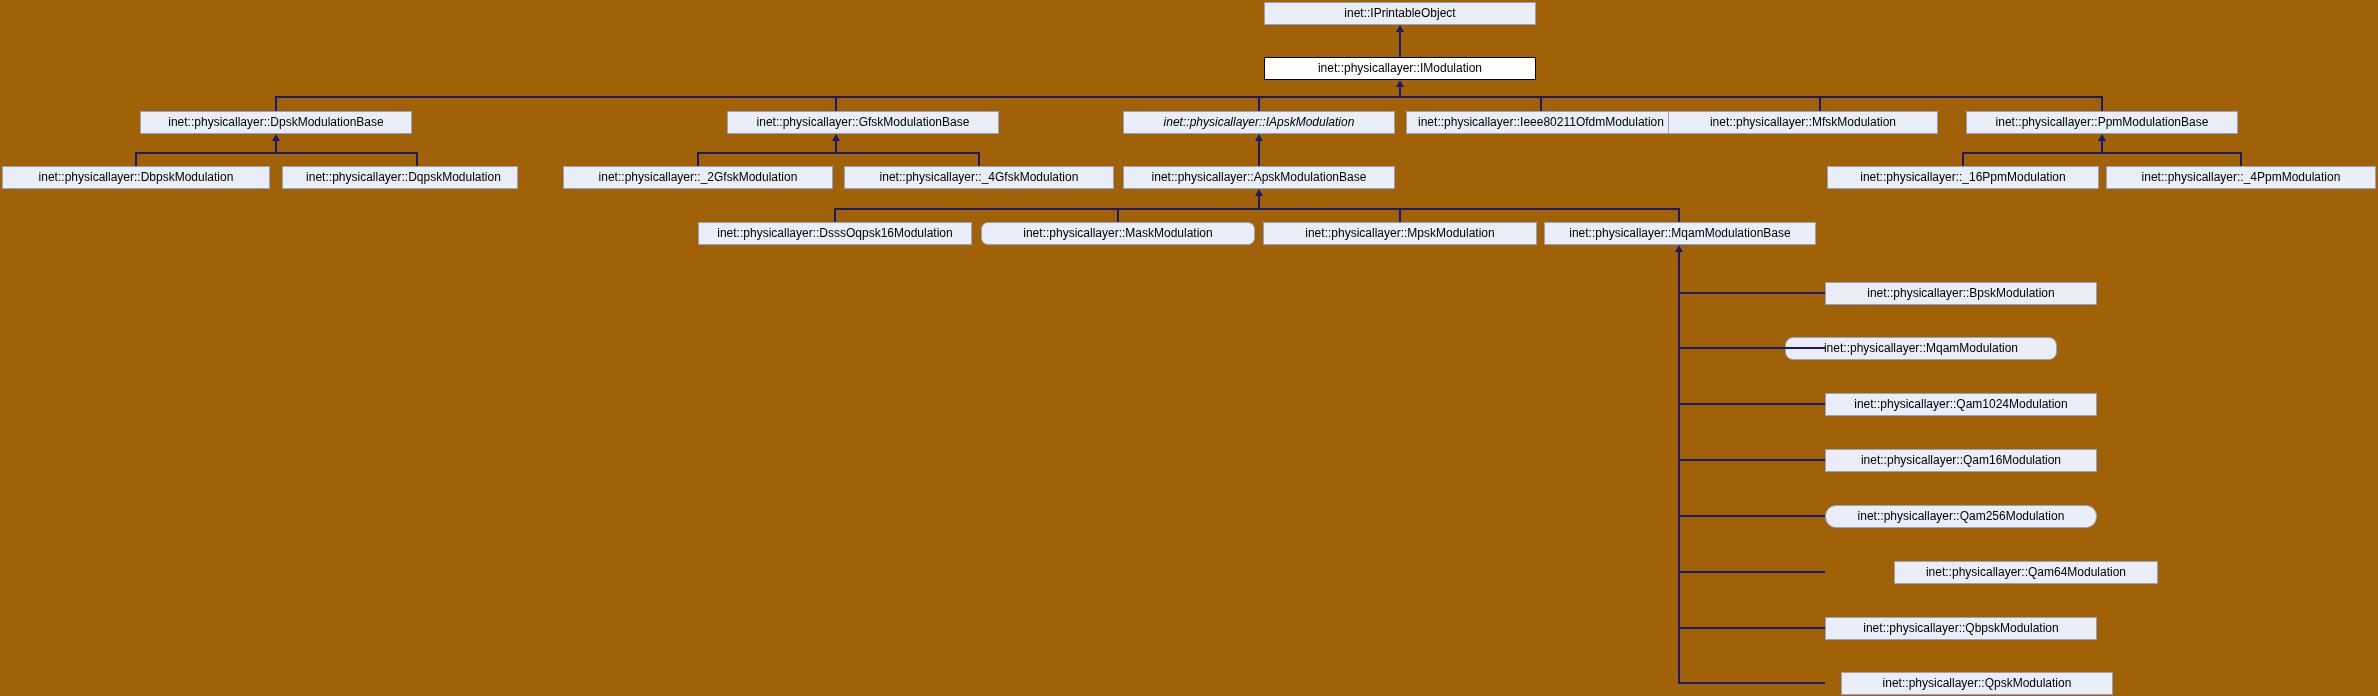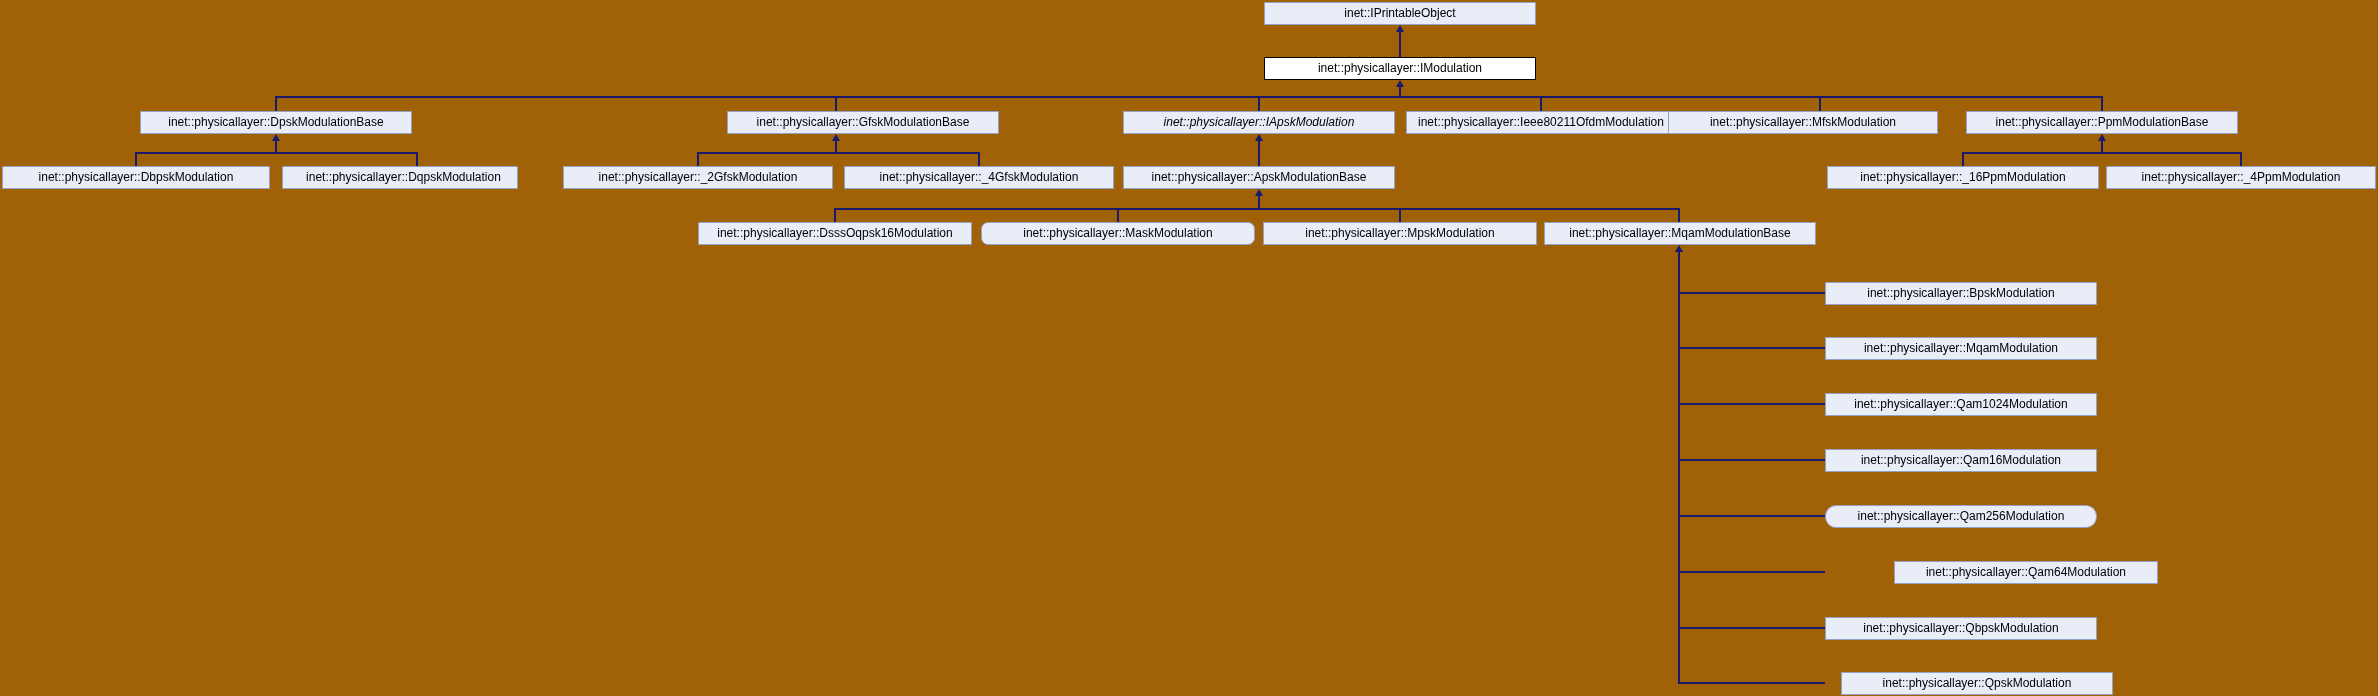--- a/index.html
+++ b/index.html
@@ -62,21 +62,21 @@
   <div class="node" style="left:1123px; top:166px; width:272px;">inet::physicallayer::ApskModulationBase</div>
   <div class="node" style="left:1827px; top:166px; width:272px;">inet::physicallayer::_16PpmModulation</div>
   <div class="node" style="left:2106px; top:166px; width:270px;">inet::physicallayer::_4PpmModulation</div>
 
   <div class="node" style="left:698px;  top:222px; width:274px;">inet::physicallayer::DsssOqpsk16Modulation</div>
   <div class="node" style="left:981px;  top:222px; width:274px;border-radius:7px;">inet::physicallayer::MaskModulation</div>
   <div class="node" style="left:1263px; top:222px; width:274px;">inet::physicallayer::MpskModulation</div>
   <div class="node" style="left:1544px; top:222px; width:272px;">inet::physicallayer::MqamModulationBase</div>
 
   <div class="node" style="left:1825px; top:282px; width:272px;">inet::physicallayer::BpskModulation</div>
-  <div class="node" style="left:1825px; top:337px; width:272px;">inet::physicallayer::MqamModulation</div>
+  <div class="node" style="left:1785px; top:337px; width:272px;border-radius:8px;">inet::physicallayer::MqamModulation</div>
   <div class="node" style="left:1825px; top:393px; width:272px;">inet::physicallayer::Qam1024Modulation</div>
   <div class="node" style="left:1825px; top:449px; width:272px;">inet::physicallayer::Qam16Modulation</div>
   <div class="node" style="left:1825px; top:505px; width:272px;border-radius:11px;">inet::physicallayer::Qam256Modulation</div>
   <div class="node" style="left:1894px; top:561px; width:264px;">inet::physicallayer::Qam64Modulation</div>
   <div class="node" style="left:1825px; top:617px; width:272px;">inet::physicallayer::QbpskModulation</div>
   <div class="node" style="left:1825px; top:672px; width:272px;margin-left:16px;">inet::physicallayer::QpskModulation</div>
 
   <div class="arrow-up" style="left:1396px; top:25px;"></div>
   <div class="vline" style="left:1399px; top:31px; height:26px;"></div>
 

